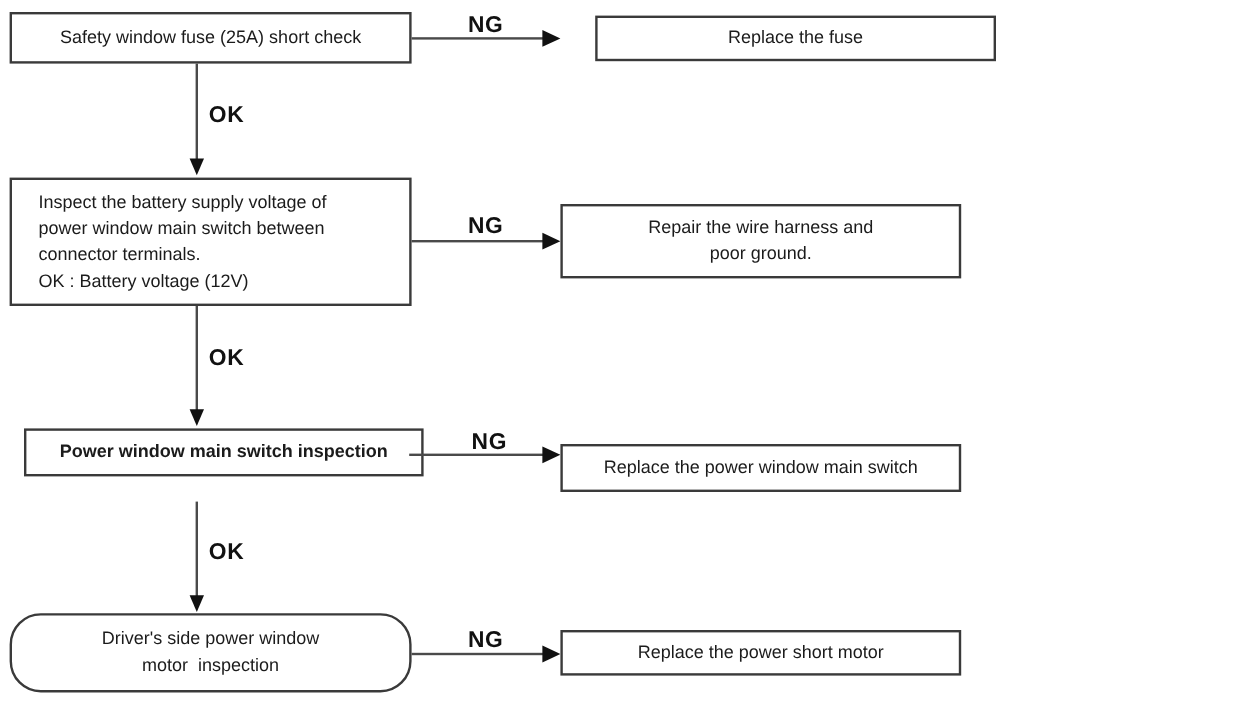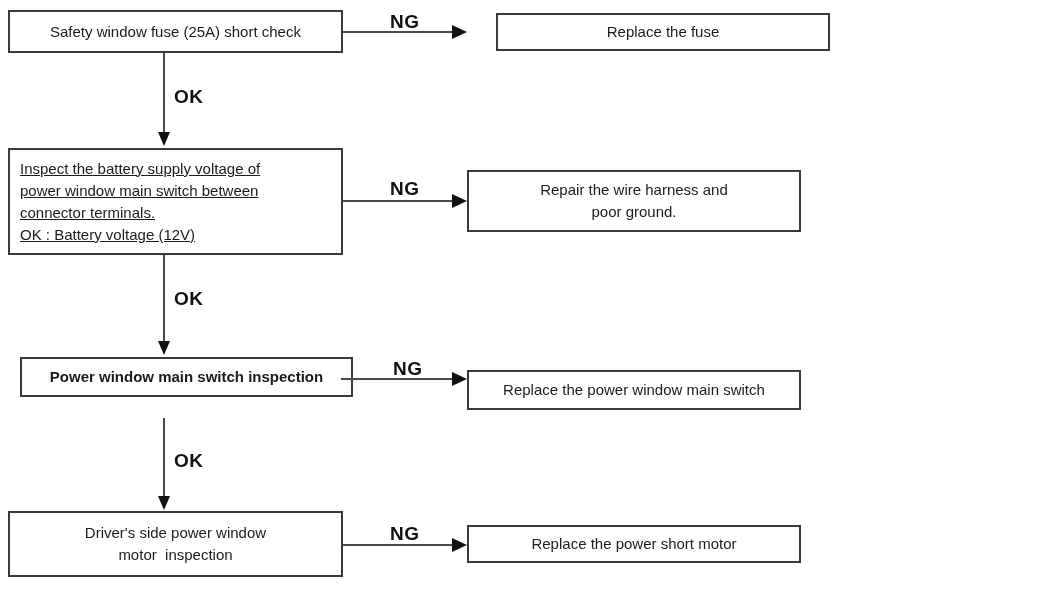--- a/index.html
+++ b/index.html
@@ -28,23 +28,22 @@
   .box-text {
     font-size: 15px;
     line-height: 22px;
     white-space: pre-wrap;
     text-align: center;
     color: #1b1b1b;
   }
   .box-text.left-align {
     text-align: left;
     width: 100%;
-    padding: 0 12px 0 10px;
+    padding: 0 12px 0 22px;
     box-sizing: border-box;
-    text-decoration: underline;
   }
   .h-line {
     position: absolute;
     height: 2px;
     background: #4a4a4a;
   }
   .v-line {
     position: absolute;
     width: 2px;
     background: #4a4a4a;
@@ -119,21 +118,21 @@
   <div class="h-line" style="left:341px; top:378px; width:113px;"></div>
   <div class="arrowhead-right" style="left:452px; top:372px;"></div>
   <div class="box" style="left:467px; top:370px; width:334px; height:40px;">
     <span class="box-text">Replace the power window main switch</span>
   </div>
 
   <div class="v-line" style="left:163px; top:418px; height:80px;"></div>
   <span class="flow-label" style="left:174px; top:450px;">OK</span>
   <div class="arrowhead-down" style="left:158px; top:496px;"></div>
 
-  <div class="box" style="left:8px; top:511px; width:335px; height:66px;">
+  <div class="box" style="left:8px; top:511px; width:335px; height:66px;border-radius:26px;">
     <span class="box-text">Driver's side power window
 motor  inspection</span>
   </div>
   <span class="flow-label" style="left:390px; top:523px;">NG</span>
   <div class="h-line" style="left:343px; top:544px; width:111px;"></div>
   <div class="arrowhead-right" style="left:452px; top:538px;"></div>
   <div class="box" style="left:467px; top:525px; width:334px; height:38px;">
     <span class="box-text">Replace the power short motor</span>
   </div>
 

